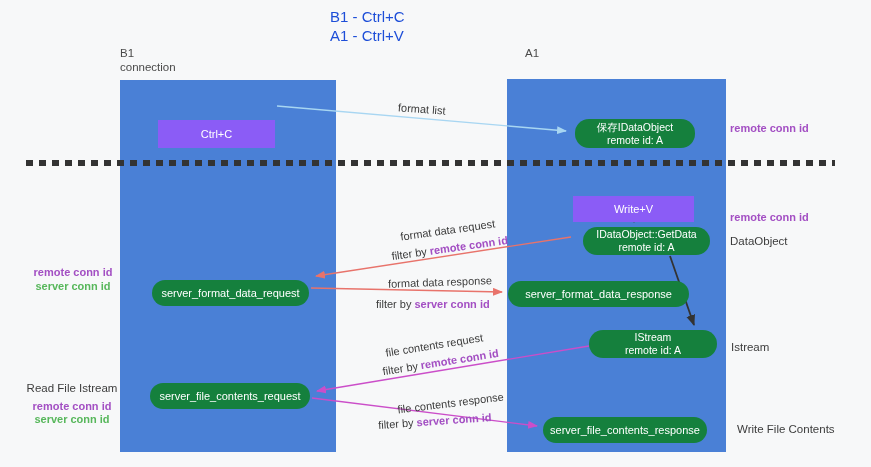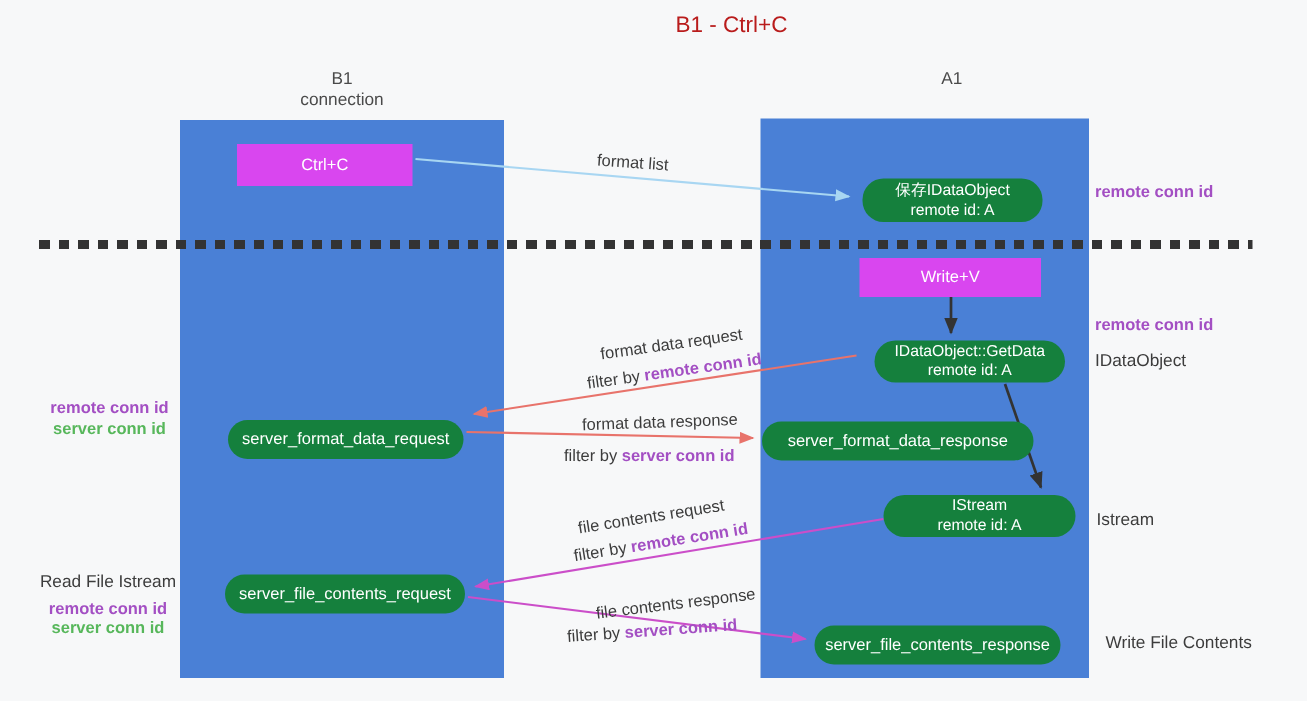--- a/index.html
+++ b/index.html
@@ -7,38 +7,38 @@
     font-family: "Liberation Sans", sans-serif;
     background:#f7f8f9;
   }
   .canvas {
     position:relative; width:871px; height:467px;
     background:#f7f8f9; overflow:hidden;
     font-family:"Liberation Sans", sans-serif;
   }
   .title-block {
     position:absolute; left:330px; top:7px; width:195px;
-    text-align:right; font-size:15px; line-height:19px; color:#b91c1c;
+    text-align:left; font-size:15px; line-height:19px; color:#1d4ed8;
   }
   .lane-header {
-    position:absolute; text-align:center; font-size:11.5px;
+    position:absolute; font-size:11.5px;
     line-height:14px; color:#4a4a4a;
   }
   .lane { position:absolute; background:#4a80d6; z-index:1; }
   .dashed {
     position:absolute; left:26px; top:160px; width:809px; height:6px; z-index:3;
     background:repeating-linear-gradient(90deg,#333 0 7px,transparent 7px 13px);
   }
   svg.arrows { position:absolute; left:0; top:0; z-index:4; pointer-events:none; }
   .node {
     position:absolute; z-index:5; display:flex; flex-direction:column;
     align-items:center; justify-content:center; color:#fff; text-align:center;
     white-space:nowrap;
   }
-  .node.green  { background:#d946ef; font-size:11px; }
+  .node.green  { background:#8b5cf6; font-size:11px;margin-top:24px; }
   .node.orange { background:#15803d; font-size:11px;border-radius:14px; }
   .node .l1, .node .l2 { font-size:10.5px; line-height:13px; }
   .flow-label {
     position:absolute; z-index:6; font-size:11px; color:#3c3c3c;
     white-space:nowrap; transform-origin:center;
   }
   .side-label {
     position:absolute; z-index:6; font-size:11px; color:#3c3c3c; white-space:nowrap;
   }
   .purple   { color:#a34fc3; font-weight:bold; }
@@ -49,20 +49,21 @@
     line-height:13.5px; color:#3c3c3c;
   }
 </style>
 </head>
 <body>
 
 <div class="canvas">
 
   <div class="title-block">
     <div>B1 - Ctrl+C</div>
+    <div>A1 - Ctrl+V</div>
   </div>
 
   <div class="lane-header" style="left:120px; top:46px; width:216px;">
     <div>B1</div>
     <div>connection</div>
   </div>
   <div class="lane-header" style="left:525px; top:46px; width:219px;">
     <div>A1</div>
   </div>
 
@@ -151,21 +152,21 @@
     <span class="filter-by">filter by</span><span class="purple">remote conn id</span>
   </div>
 
   <div class="flow-label" style="left:397px; top:397px; transform:rotate(-7deg);">file contents response</div>
   <div class="flow-label" style="left:378px; top:415px; transform:rotate(-4deg);">
     <span class="filter-by">filter by</span><span class="purple">server conn id</span>
   </div>
 
   <div class="side-label purple" style="left:730px; top:122px;">remote conn id</div>
   <div class="side-label purple" style="left:730px; top:211px;">remote conn id</div>
-  <div class="side-label" style="left:730px; top:235px; font-size:11.5px;">IDataObject</div>
+  <div class="side-label" style="left:730px; top:235px; font-size:11.5px;">DataObject</div>
   <div class="side-label" style="left:731px; top:341px; font-size:11.5px;">Istream</div>
   <div class="side-label" style="left:737px; top:423px; font-size:11.5px;">Write File Contents</div>
 
   <div class="left-block" style="left:28px; top:266px; width:90px;">
     <div class="purple">remote conn id</div>
     <div class="greentxt">server conn id</div>
   </div>
 
   <div class="left-block" style="left:17px; top:382px; width:110px;">
     <div style="font-size:11.5px; margin-bottom:4px;">Read File Istream</div>

